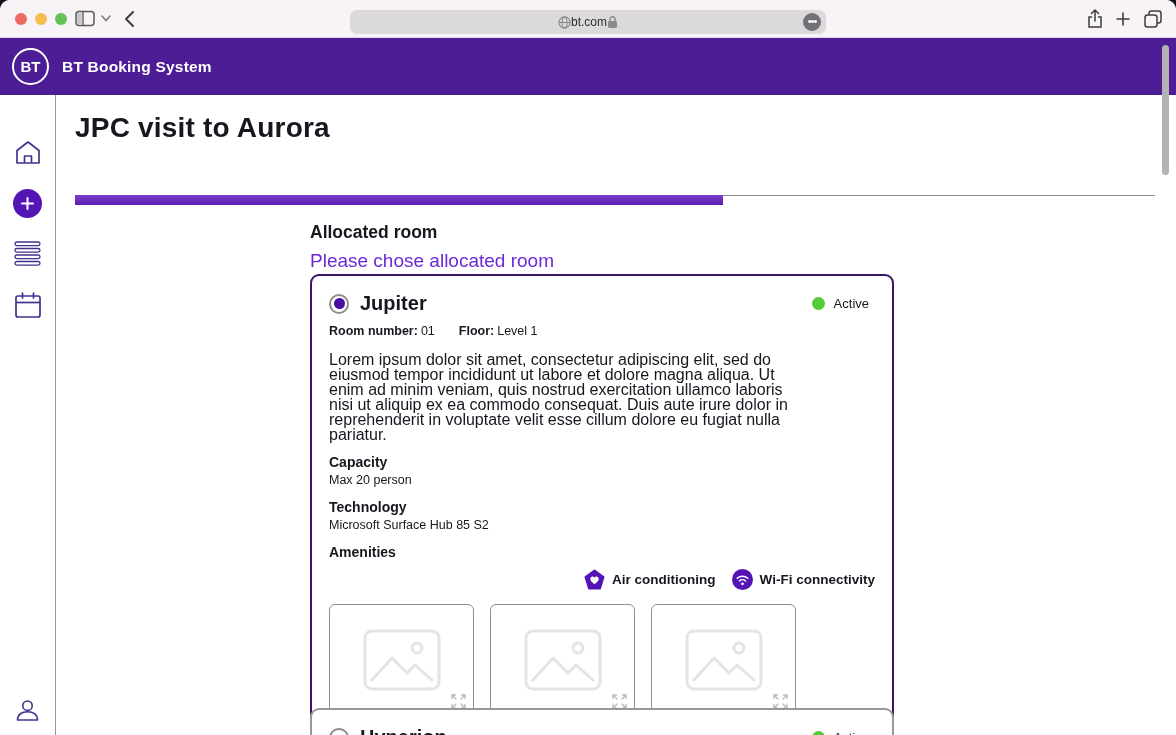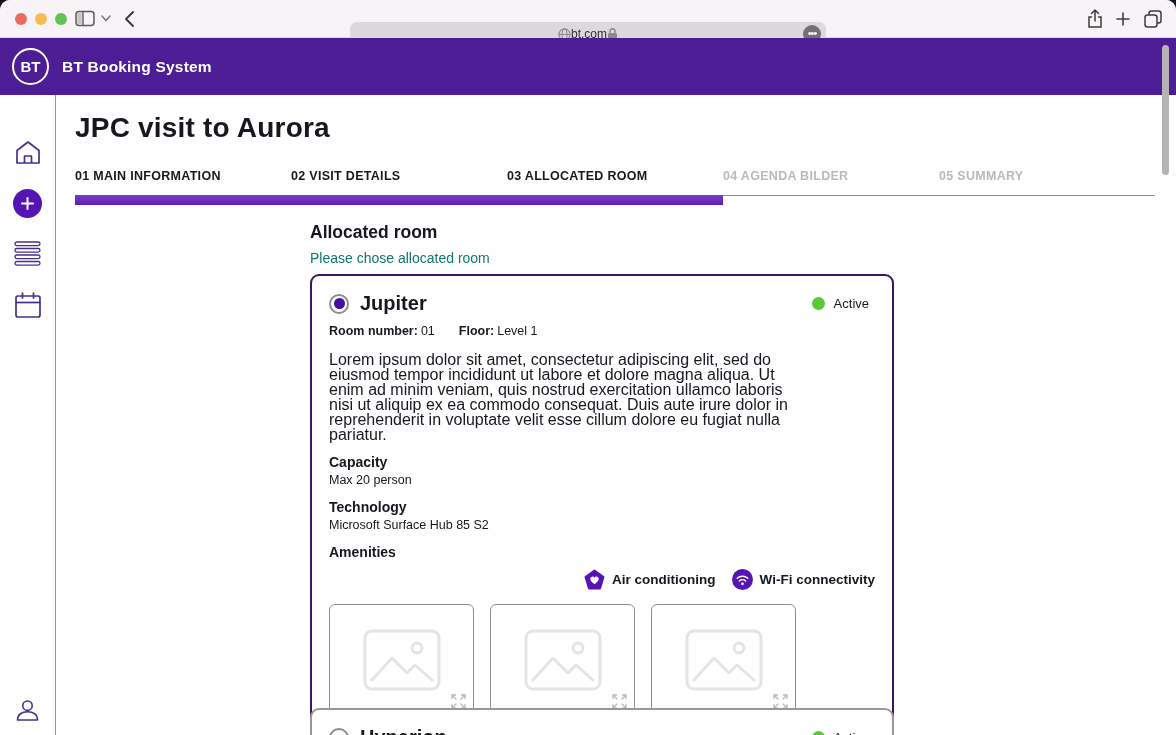--- a/index.html
+++ b/index.html
@@ -8,21 +8,21 @@
   .window { position:absolute; inset:0; background:#ffffff; border-radius:10px 10px 0 0; overflow:hidden; }
 
   
   .chrome { position:absolute; top:0; left:0; right:0; height:38px; background:#f7f3f7; border-bottom:1px solid #ddd8dd; }
   .traffic { position:absolute; top:13px; left:15px; display:flex; gap:8px; }
   .light { width:12px; height:12px; border-radius:50%; }
   .light.red { background:#ee6a5f; }
   .light.yellow { background:#f5bd4f; }
   .light.green { background:#61c454; }
   .chrome-icon { position:absolute; display:flex; align-items:center; justify-content:center; }
-  .addr { position:absolute; top:22px; left:50%; transform:translateX(-50%); width:476px; height:24px; background:#dcd9dc; border-radius:7px; display:flex; align-items:center; justify-content:center; gap:0; }
+  .addr { position:absolute; top:10px; left:50%; transform:translateX(-50%); width:476px; height:24px; background:#dcd9dc; border-radius:7px; display:flex; align-items:center; justify-content:center; gap:0; }
   .addr-text { font-size:12px; color:#2e2e2e; }
   .ellipsis-btn { position:absolute; right:5px; top:3px; width:18px; height:18px; border-radius:50%; background:#747176; color:#fff; font-size:11px; line-height:17px; text-align:center; letter-spacing:-1px; }
 
   
   .appbar { position:absolute; top:38px; left:0; right:0; height:57px; background:#4c1d95; display:flex; align-items:center; padding:0 16px; }
   .bt-logo { width:37px; height:37px; border:2.5px solid #fff; border-radius:50%; display:flex; align-items:center; justify-content:center; color:#fff; font-weight:bold; font-size:15px; margin-left:-4px; }
   .app-title { color:#fff; font-weight:bold; font-size:15.5px; margin-left:13px; letter-spacing:0.2px; }
   .appbar-right { margin-left:auto; display:flex; align-items:center; gap:16px; }
   .reader-badge { background:#f0a1f0; color:#3d0e62; font-size:12px; font-weight:bold; padding:5px 11px; border-radius:12px; }
   .user-name { color:#fff; font-size:16.5px; }
@@ -37,21 +37,21 @@
 
   .stepper { position:absolute; left:19px; top:74px; width:1080px; display:flex; }
   .step { width:216px; font-size:12.5px; font-weight:bold; letter-spacing:0.3px; color:#17171f; }
   .step.upcoming { color:#b9b9c1; }
 
   .progress { position:absolute; left:19px; top:100px; width:1080px; height:10px; }
   .progress::before { content:""; position:absolute; top:0; left:0; right:0; height:1px; background:#8f8f8f; }
   .progress-fill { position:absolute; top:0; left:0; height:10px; background:linear-gradient(180deg,#7a3ecb,#5e1cb2); }
 
   .section-title { position:absolute; left:254px; top:127px; font-size:17.5px; font-weight:bold; color:#17171f; }
-  .section-sub { position:absolute; left:254px; top:155px; font-size:14px; color:#0f766e; }
+  .section-sub { position:absolute; left:254px; top:155px; font-size:19px; color:#6d28d9; }
 
   
   .room-card { position:absolute; left:254px; width:584px; background:#fff; border-radius:9px; padding:16px 17px 14px; }
   .room-card.selected { top:179px; border:2px solid #391668; }
   .room-card.unselected { top:613px; height:160px; border:2px solid #989898; }
   .card-head { display:flex; align-items:center; }
   .radio { width:20px; height:20px; border:2px solid #8c8c8c; border-radius:50%; display:flex; align-items:center; justify-content:center; flex:none; }
   .radio .dot { width:11px; height:11px; border-radius:50%; background:#480fa2; }
   .room-name { font-size:20px; font-weight:bold; color:#17171f; margin-left:11px; }
   .status { margin-left:auto; display:flex; align-items:center; gap:9px; margin-right:6px; }
@@ -172,27 +172,20 @@
       <svg width="27" height="27" viewBox="0 0 27 27">
           <circle cx="13.5" cy="8.7" r="4.7" fill="none" stroke="#46308e" stroke-width="1.6"></circle>
           <path d="M3.5 23 c0-5.6 4.5-8.3 10-8.3 s10 2.7 10 8.3 Z" fill="none" stroke="#46308e" stroke-width="1.6" stroke-linejoin="round"></path>
         </svg>
     </div>
   </div>
 
   <div class="main">
     <h1 class="page-title">JPC visit to Aurora</h1>
 
-    <div class="stepper">
-      <div class="step done">01 MAIN INFORMATION</div>
-      <div class="step done">02 VISIT DETAILS</div>
-      <div class="step active">03 ALLOCATED ROOM</div>
-      <div class="step upcoming">04 AGENDA BILDER</div>
-      <div class="step upcoming">05 SUMMARY</div>
-    </div>
 
     <div class="progress">
       <div class="progress-fill" style="width: 60%;"></div>
     </div>
 
     <h2 class="section-title">Allocated room</h2>
     <div class="section-sub">Please chose allocated room</div>
 
     <div class="room-card selected">
       <div class="card-head">

